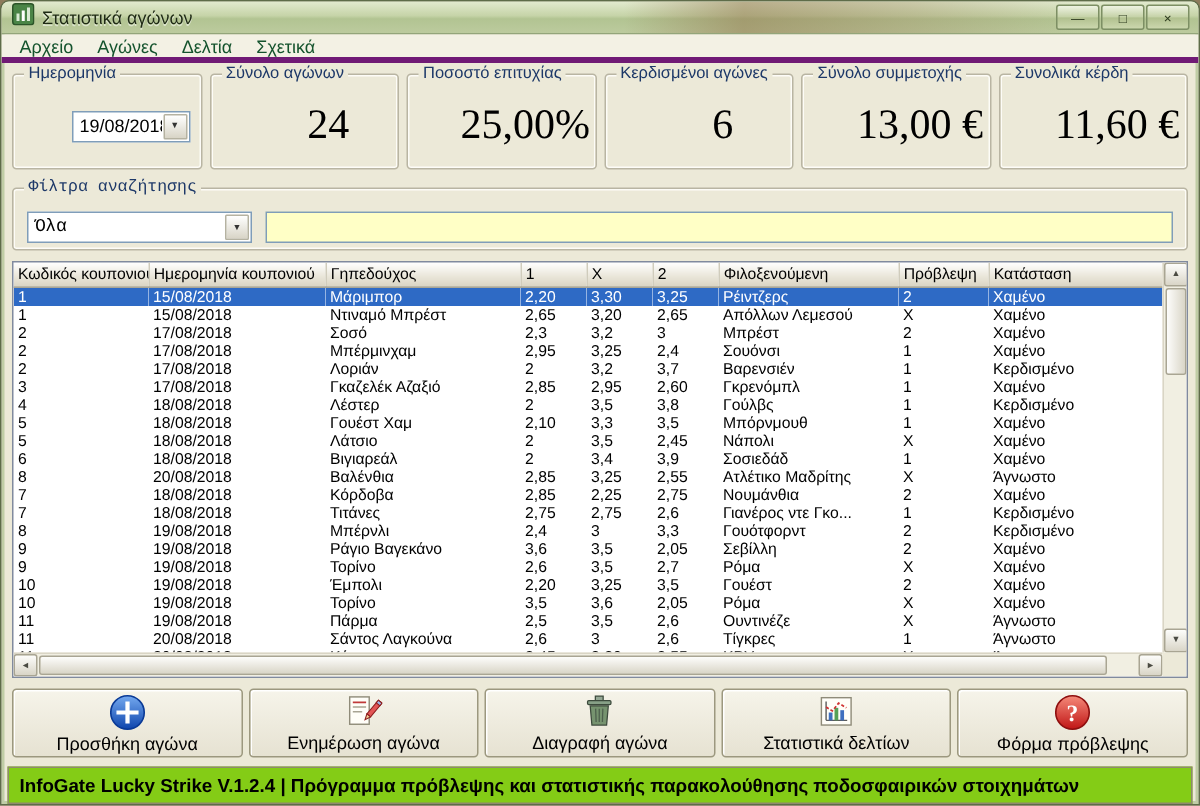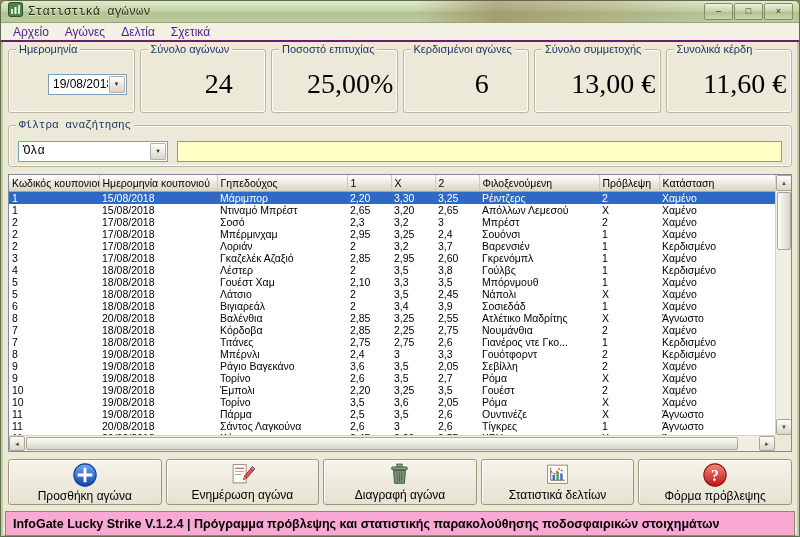--- a/index.html
+++ b/index.html
@@ -20,38 +20,37 @@
   }
   
   .titlebar {
     height: 22px;
     display: flex; align-items: center; gap: 5px;
     padding: 0 6px 0 7px;
     background:
       linear-gradient(90deg, rgba(150,120,80,0) 52%, rgba(146,116,76,0.50) 62%, rgba(160,140,100,0.35) 76%, rgba(150,120,80,0) 90%),
       linear-gradient(180deg, #e2eacf 0%, #c6d4a8 45%, #b2c492 55%, #bccb9e 100%);
     border-bottom: 1px solid #93a57a;
-    font-family: Liberation Mono, monospace;
   }
   .title-text { flex: 1; font-size: 12px; color: #1e2a14; text-shadow: 0 1px 0 rgba(255,255,255,0.5); white-space: nowrap; }
   .win-controls { display: flex; }
   .win-btn {
     width: 29px; height: 17px; margin-left: 1px;
     border: 1px solid #7d8f64; border-radius: 2px;
     background: linear-gradient(180deg, #eef3e2, #c4d1a6 50%, #b0c08e 52%, #ccd7ae);
     display: flex; align-items: center; justify-content: center;
     font-size: 9px; color: #2c3a1e; cursor: default;
   }
   
   .menubar {
     height: 19px;
     background: #f3f1e4;
-    border-bottom: 2px solid #701a75;
+    border-bottom: 4px solid #701a75;
     display: flex; align-items: center;
-    padding: 0 4px; font-size: 12px; color: #4c1d95; text-align: center;
+    padding: 0 4px; font-size: 12px; color: #14532d; text-align: center;
   }
   .menu-item { padding: 2px 8px; }
   
   .groupbox {
     position: relative;
     border: 1px solid #b9b5a3;
     border-radius: 3px;
     box-shadow: inset 0 0 0 1px #fdfcf7;
     padding-left: 32px;
   }
@@ -152,21 +151,21 @@
     box-shadow: inset 1px 1px 0 #ffffff;
     display: flex; flex-direction: column; align-items: center; justify-content: center;
     gap: 1px; padding: 2px; cursor: pointer;
     font-family: inherit;
   }
   .btn-icon { height: 26px; display: flex; align-items: center; justify-content: center; }
   .btn-label { font-size: 12px; color: #000; white-space: nowrap; }
   
   .statusbar {
     margin: 6px 4px 0; height: 25px;
-    background: #f9a8d4;
+    background: #84cc16;
     border: 1px solid #8f8a6d;
     display: flex; align-items: center;
     padding: 0 7px;
     font-size: 12.5px; font-weight: bold; color: #000;
     white-space: nowrap; overflow: hidden;
   }
 </style>
 </head>
 <body>
 

